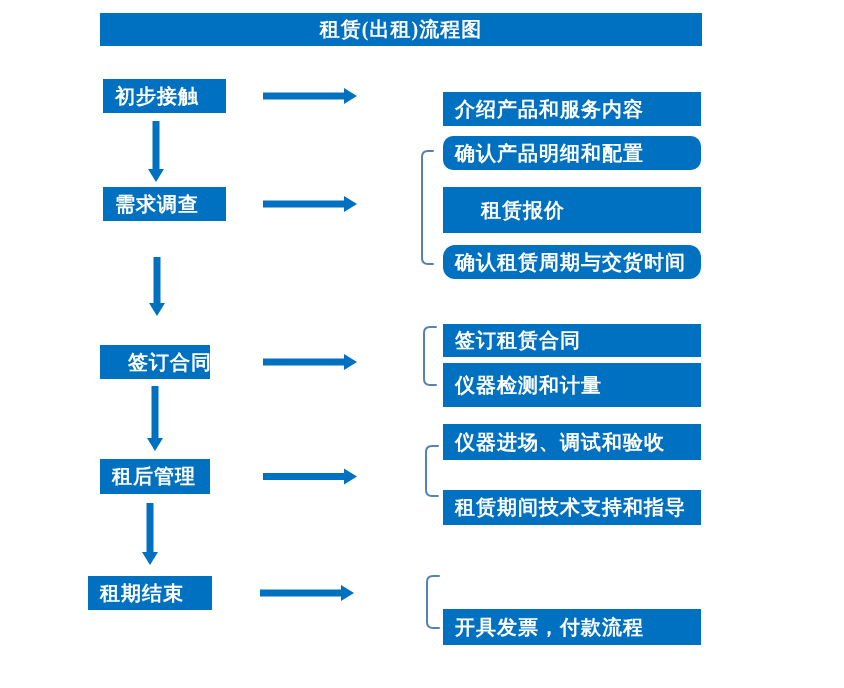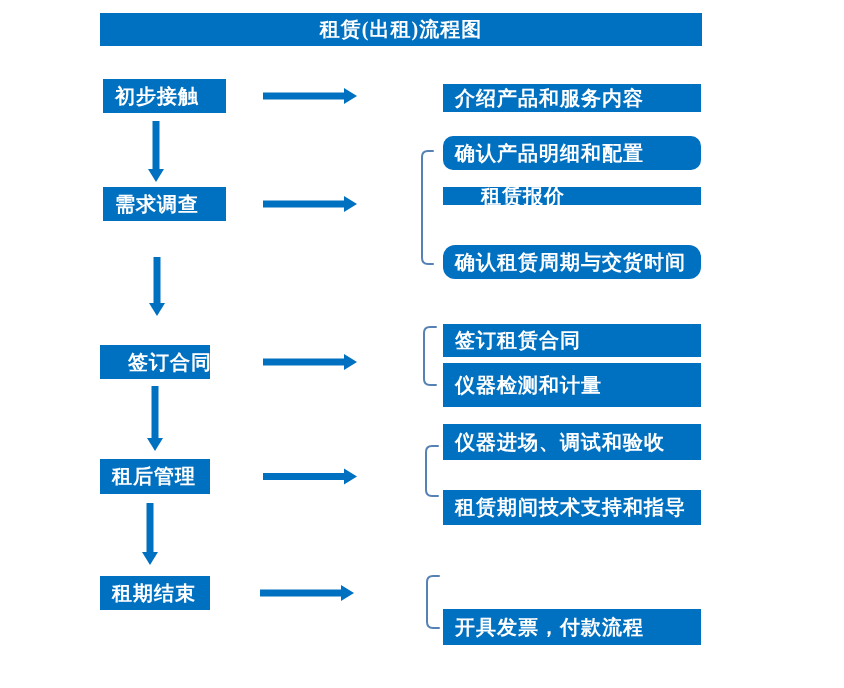--- a/index.html
+++ b/index.html
@@ -56,25 +56,25 @@
 <body>
 
 <div class="canvas">
 
   <div class="title-bar">租赁(出租)流程图</div>
 
   <div class="node" style="left:103px; top:79px;  width:123px; height:34px;">初步接触</div>
   <div class="node" style="left:103px; top:187px; width:123px; height:34px;">需求调查</div>
   <div class="node" style="left:100px; top:345px; width:110px; height:34px;padding-left:28px;">签订合同</div>
   <div class="node" style="left:100px; top:459px; width:110px; height:35px;">租后管理</div>
-  <div class="node" style="left:100px; top:576px; width:110px; height:34px;">租期结束</div>
+  <div class="node" style="left:88px; top:576px; width:124px; height:34px;">租期结束</div>
 
-  <div class="node detail" style="top:84px;  height:28px;">介绍产品和服务内容</div>
+  <div class="node detail" style="top:92px;  height:34px;">介绍产品和服务内容</div>
   <div class="node detail" style="top:136px; height:34px;border-radius:10px;">确认产品明细和配置</div>
-  <div class="node detail" style="top:187px; height:18px;padding-left:38px;">租赁报价</div>
+  <div class="node detail" style="top:187px; height:46px;padding-left:38px;">租赁报价</div>
   <div class="node detail" style="top:245px; height:34px;border-radius:12px;">确认租赁周期与交货时间</div>
   <div class="node detail" style="top:324px; height:33px;">签订租赁合同</div>
   <div class="node detail" style="top:363px; height:44px;">仪器检测和计量</div>
   <div class="node detail" style="top:424px; height:36px;">仪器进场、调试和验收</div>
   <div class="node detail" style="top:490px; height:35px;">租赁期间技术支持和指导</div>
   <div class="node detail" style="top:609px; height:36px;">开具发票，付款流程</div>
 
   <svg class="connectors" width="844" height="688" viewBox="0 0 844 688">
 
     <g>

